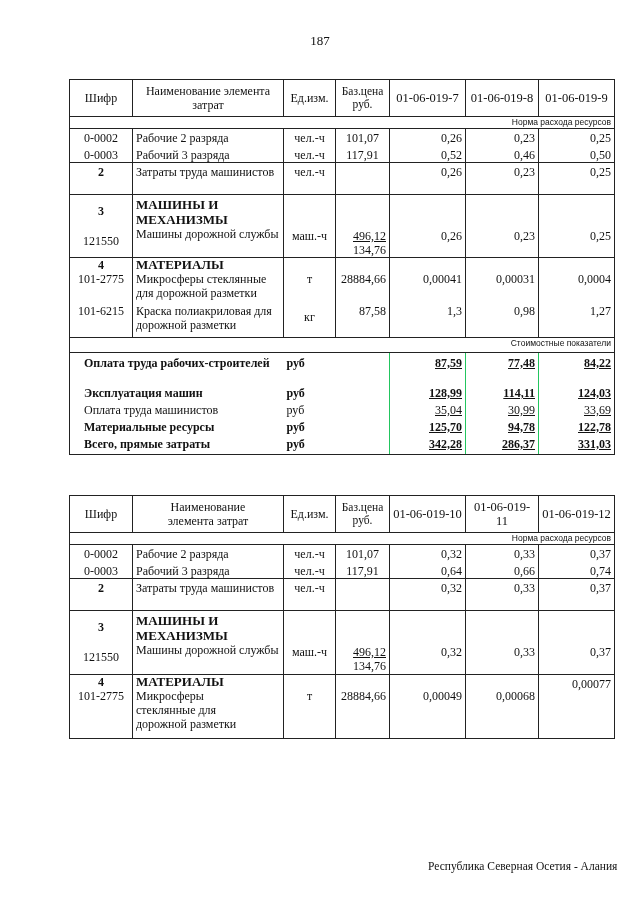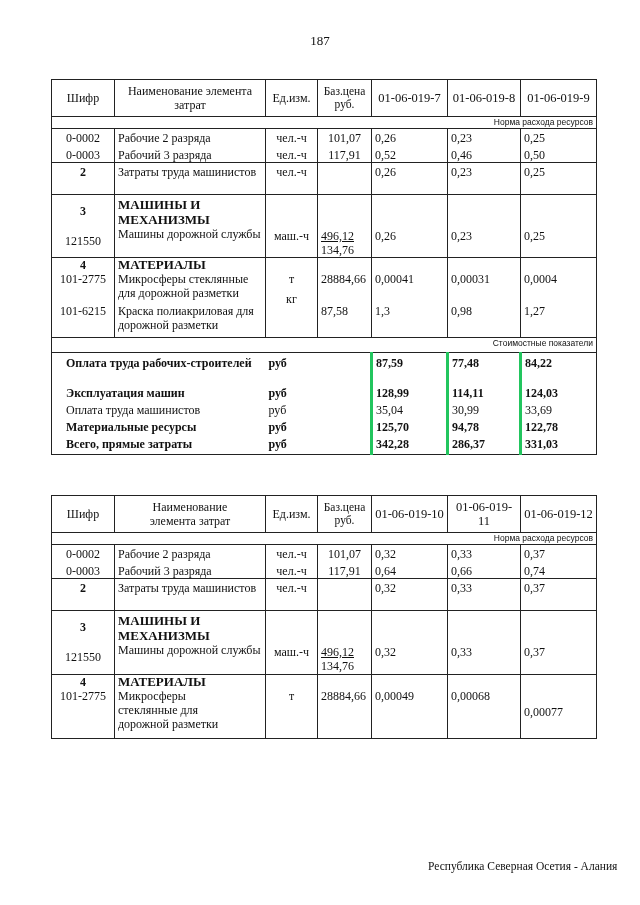--- a/index.html
+++ b/index.html
@@ -1,34 +1,34 @@
 <!DOCTYPE html>
 <html><head>
 <meta charset="utf-8">
 <style>
   html, body { margin:0; padding:0; background:#fff; }
   body { width:640px; height:905px; position:relative; font-family:"Liberation Serif", serif; color:#111; overflow:hidden; }
   .page-num { position:absolute; top:33px; left:0; width:640px; text-align:center; font-size:13px; }
-  table.est { position:absolute; left:51px; width:545px; border-collapse:collapse; table-layout:fixed; font-size:12px; line-height:14px; }
+  table.est { position:absolute; left:69px; width:545px; border-collapse:collapse; table-layout:fixed; font-size:12px; line-height:14px; }
   table.est td, table.est th { padding:0 3px; vertical-align:top; }
   .b { border:1px solid #222; }
   col.c1 { width:63px; } col.c2 { width:151px; } col.c3 { width:52px; } col.c4 { width:54px; }
   col.c5 { width:76px; } col.c6 { width:73px; } col.c7 { width:76px; }
   th { font-weight:normal; text-align:center; vertical-align:middle !important; }
   .hdr th { height:36px; border:1px solid #222; }
   .hdr th.code { font-size:12.5px; }
   .hdr th.small { font-size:11.5px; line-height:13px; }
   .band td { border:1px solid #222; font-family:"Liberation Sans", sans-serif; font-size:8.5px; text-align:right; height:11px; line-height:11px; padding-right:4px;margin-top:40px; }
-  .ctr { text-align:center; } .rt { }
+  .ctr { text-align:center; } .rt { text-align:right; }
   .bold { font-weight:bold; }
   .lr { border-left:1px solid #222; border-right:1px solid #222;margin-top:28px; }
   .bb { border-bottom:1px solid #222; }
   .u { text-decoration:underline; }
   .cost td { border-left:none; border-right:none; }
-  .cost td.vl { border-left:3px solid #22c55e; }
+  .cost td.vl { border-left:1px solid #22c55e;text-decoration:underline; }
   .cost td.outer-l { border-left:1px solid #222; }
   .cost td.outer-r { border-right:1px solid #222; }
   .footer { position:absolute; top:860px; left:428px; font-size:11.5px; }
   .pad-t { padding-top:2px !important; }
 </style>
 </head>
 <body>
 
 <div class="page-num">187</div>
 
@@ -106,21 +106,21 @@
       <div>101-2775</div>
       <div style="margin-top:18px">101-6215</div>
     </td>
     <td class="b">
       <div class="bold" style="font-size:13px">МАТЕРИАЛЫ</div>
       <div>Микросферы стеклянные для дорожной разметки</div>
       <div style="margin-top:4px">Краска полиакриловая для дорожной разметки</div>
     </td>
     <td class="b ctr" style="padding-top:14px">
       <div>т</div>
-      <div style="margin-top:6px">кг</div>
+      <div style="margin-top:24px">кг</div>
     </td>
     <td class="b rt" style="padding-top:14px">
       <div>28884,66</div>
       <div style="margin-top:18px">87,58</div>
     </td>
     <td class="b rt" style="padding-top:14px">
       <div>0,00041</div>
       <div style="margin-top:18px">1,3</div>
     </td>
     <td class="b rt" style="padding-top:14px">
@@ -252,18 +252,18 @@
       <div>101-2775</div>
     </td>
     <td class="b">
       <div class="bold" style="font-size:13px">МАТЕРИАЛЫ</div>
       <div style="padding-right:40px">Микросферы стеклянные для дорожной разметки</div>
     </td>
     <td class="b ctr" style="padding-top:14px">т</td>
     <td class="b rt" style="padding-top:14px">28884,66</td>
     <td class="b rt" style="padding-top:14px">0,00049</td>
     <td class="b rt" style="padding-top:14px">0,00068</td>
-    <td class="b rt" style="padding-top:30px">0,00077</td>
+    <td class="b rt" style="padding-top:2px">0,00077</td>
   </tr>
 </tbody>
   </table>
 
 <div class="footer">Республика Северная Осетия - Алания</div>
 
 </body></html>

